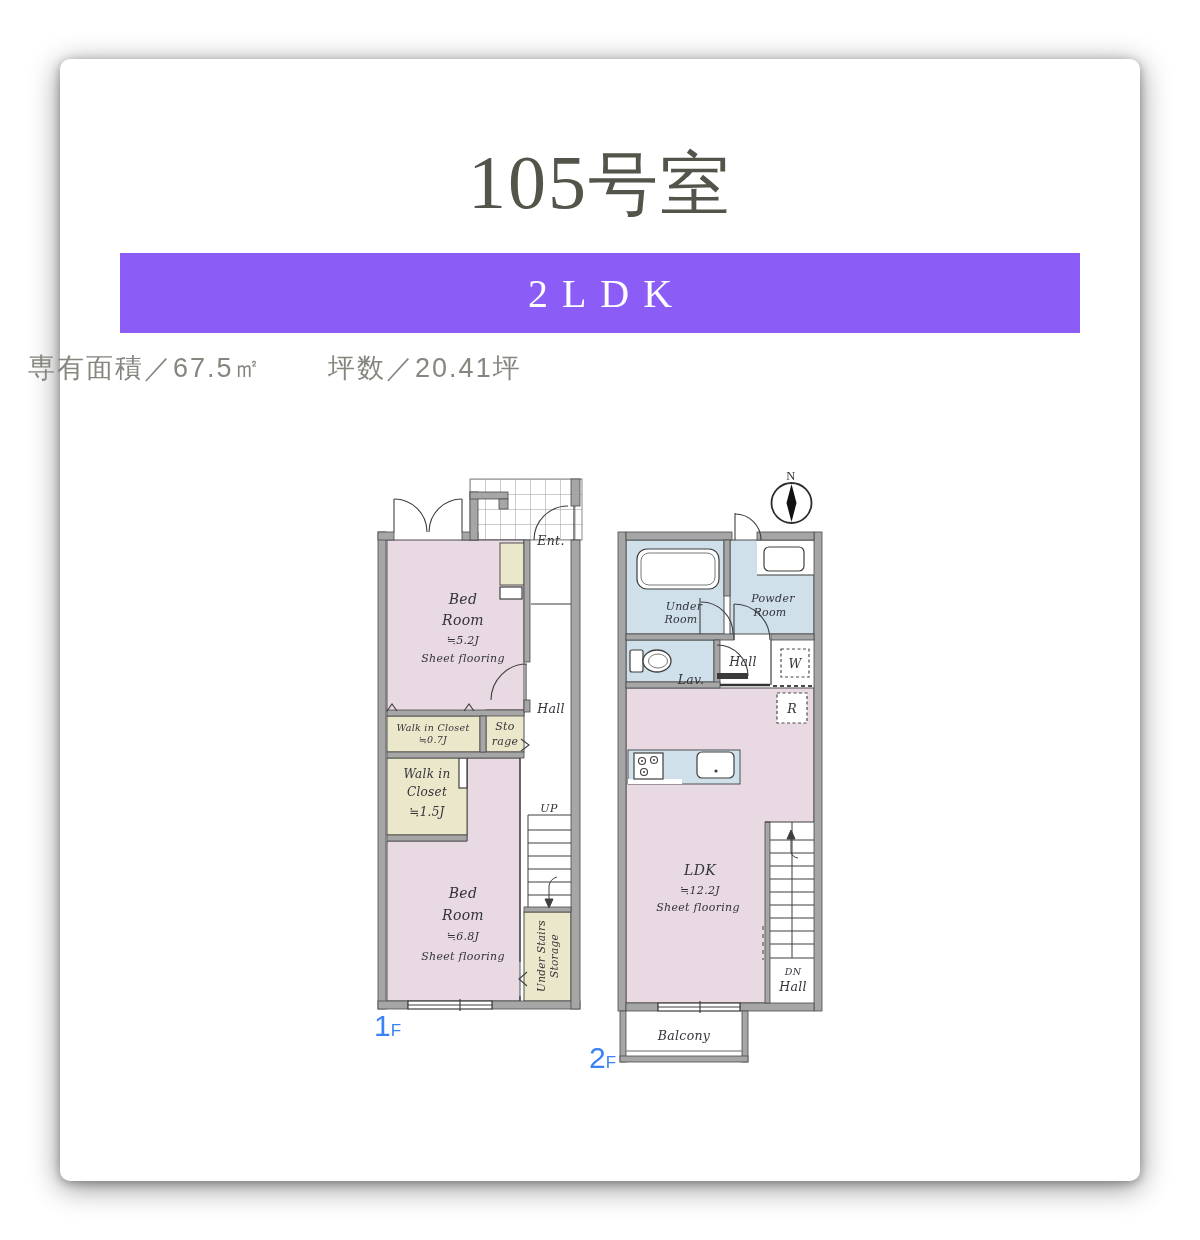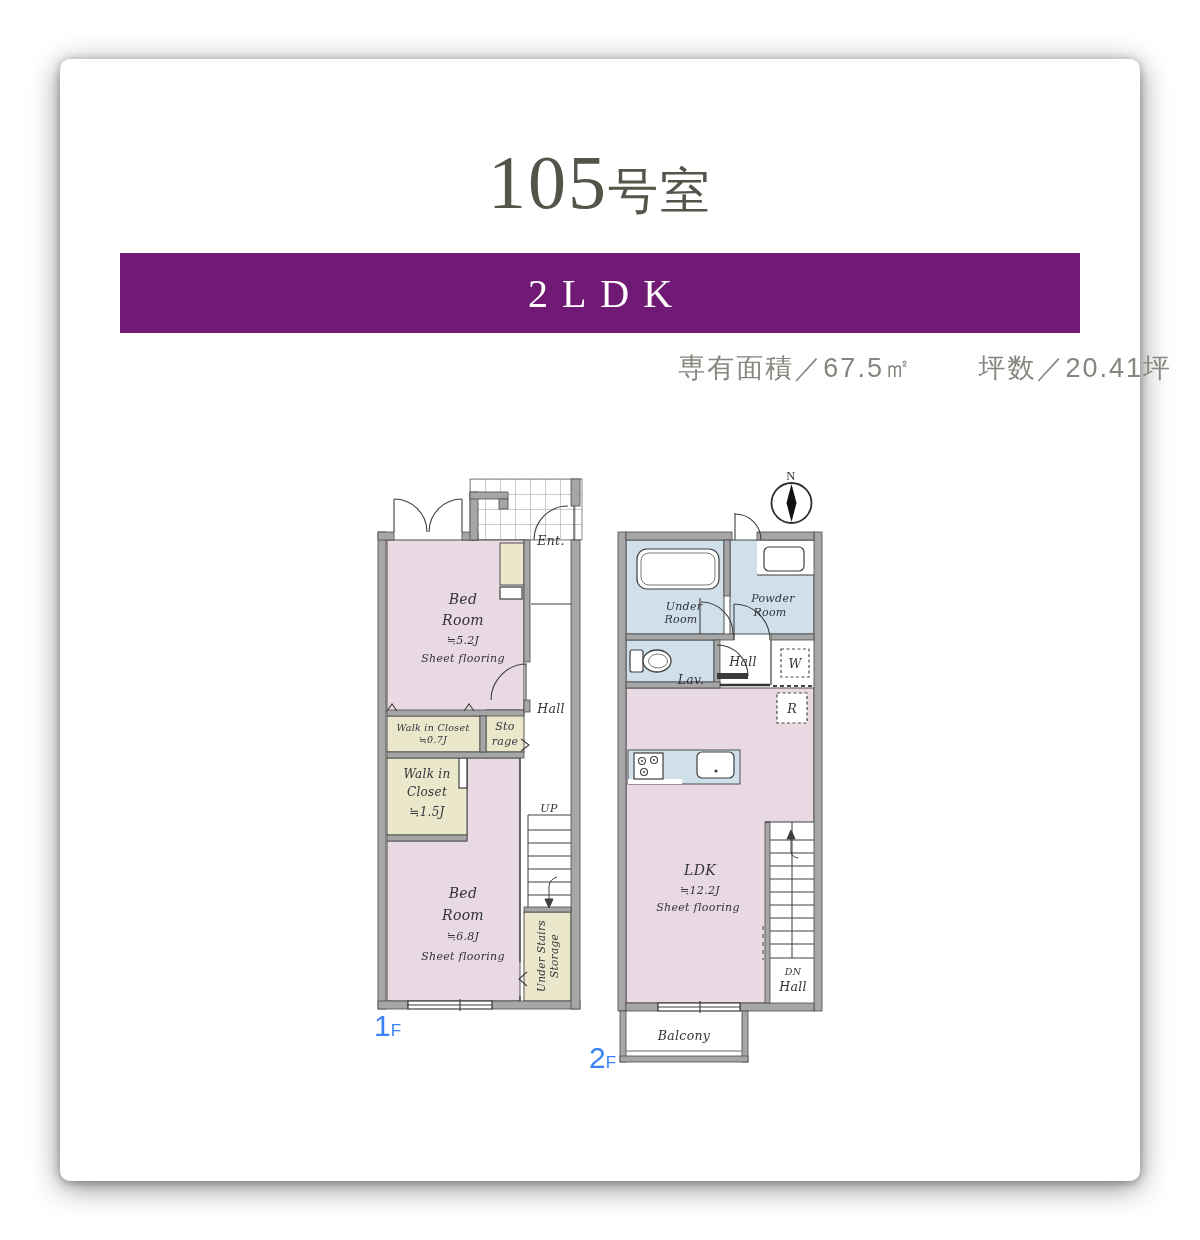--- a/index.html
+++ b/index.html
@@ -5,26 +5,26 @@
   html,body{margin:0;padding:0;background:#ffffff;}
   #stage{position:relative;width:1200px;height:1240px;overflow:hidden;
          font-family:"Liberation Sans",sans-serif;}
   #card{position:absolute;left:60px;top:59px;width:1080px;height:1122px;
         background:#ffffff;border-radius:10px;
         box-shadow:0 6px 30px rgba(0,0,0,.45), 0 2px 10px rgba(0,0,0,.30);}
   
   #title{position:absolute;left:0;top:142px;width:100%;text-align:center;
          color:#54544a;font-family:"Liberation Serif","DejaVu Serif",serif;}
   #title .num{font-size:76px;line-height:80px;letter-spacing:2px;text-align:right;}
-  #title .suf{font-size:50px;line-height:80px;letter-spacing:2px;}
+  #title .suf{font-size:70px;line-height:80px;letter-spacing:2px;}
   #banner{position:absolute;left:120px;top:253px;width:960px;height:80px;
-          background:#701a75;display:flex;align-items:center;justify-content:center;}
+          background:#8b5cf6;display:flex;align-items:center;justify-content:center;}
   #banner .t{color:#ffffff;font-family:"Liberation Serif","DejaVu Serif",serif;
              font-size:40px;letter-spacing:14px;padding-left:14px;}
-  #subinfo{position:absolute;left:0;top:350px;width:100%;text-align:right;
+  #subinfo{position:absolute;left:0;top:350px;width:100%;text-align:left;
            color:#85867e;font-size:27px;letter-spacing:2px;}
   #subinfo span{margin:0 28px;}
   
   .lab{position:absolute;transform:translate(-50%,-50%);white-space:nowrap;
        font-family:"DejaVu Serif","Liberation Serif",serif;font-style:italic;
        color:#33333a;letter-spacing:.3px;z-index:5;}
   .s18{font-size:14px;} .s15{font-size:11px;} .s13{font-size:12.5px;}
   .s12{font-size:12px;} .s11{font-size:11px;}  .s10{font-size:10.5px;}
   .s9{font-size:9.5px;}
   .rot{transform:translate(-50%,-50%) rotate(-90deg);text-align:center;line-height:13px;}

